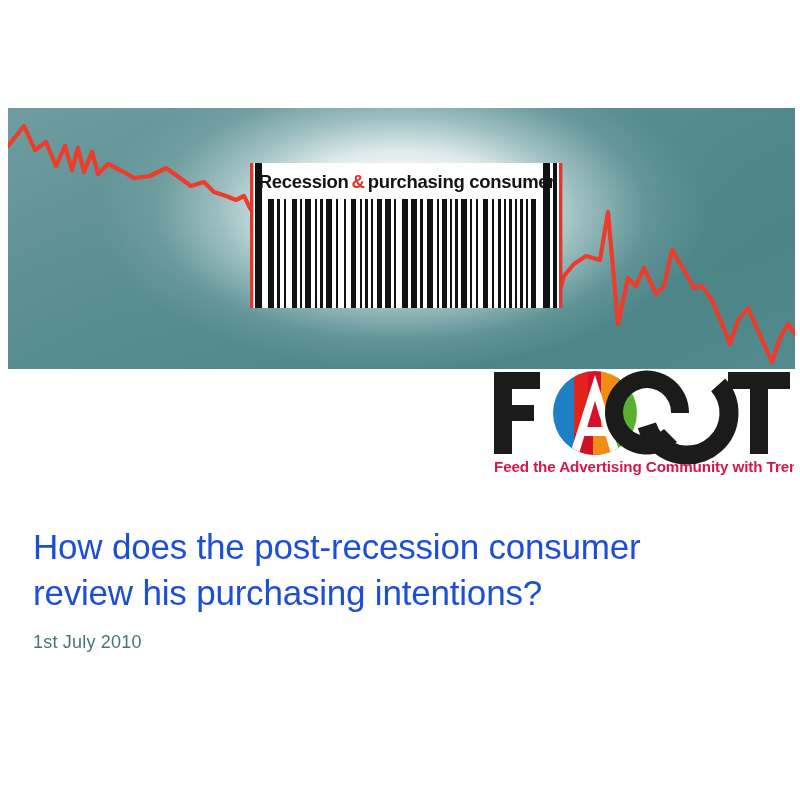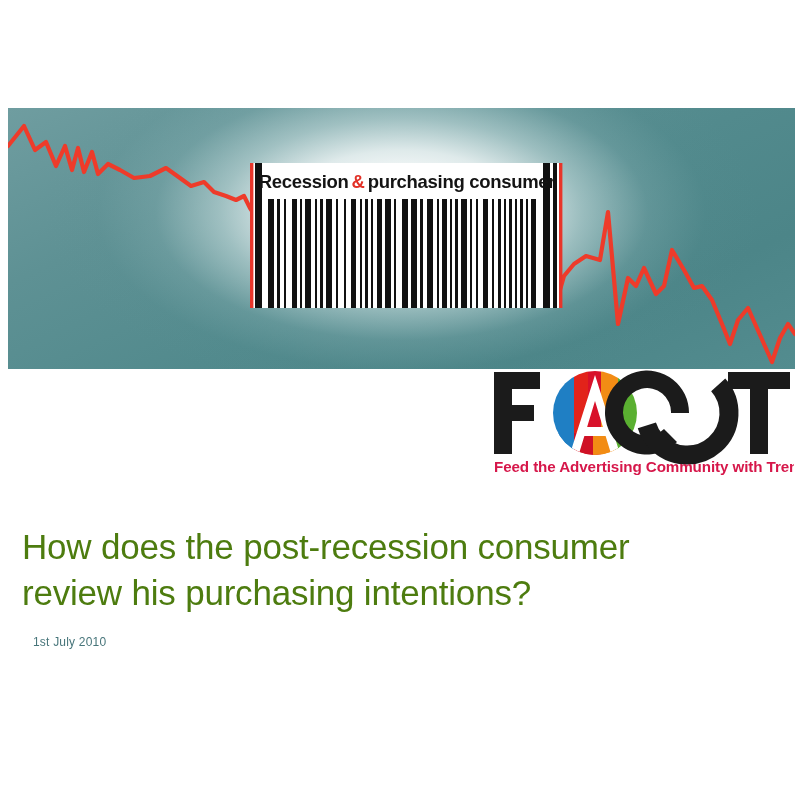--- a/index.html
+++ b/index.html
@@ -102,39 +102,39 @@
   }
   .logo-svg {
     display: block;
     width: 100%;
     height: 100%;
   }
 
   
   .headline {
     position: absolute;
-    left: 22px;
+    left: 33px;
     top: 524px;
     width: 730px;
-    color: #4d7c0f;
+    color: #1d4ed8;
     font-family: "Liberation Sans", sans-serif;
     font-size: 35px;
     line-height: 46px;
     font-weight: 400;
     letter-spacing: -0.2px;
   }
   .headline .l2 { display: block; }
 
   .subdate {
     position: absolute;
     left: 33px;
     top: 630px;
     color: #47757a;
     font-family: "Liberation Sans", sans-serif;
-    font-size: 12px;
+    font-size: 18px;
     line-height: 24px;
     font-weight: 400;
     letter-spacing: 0.2px;
   }
 </style>
 </head>
 <body>
 
 <div class="slide">
 

